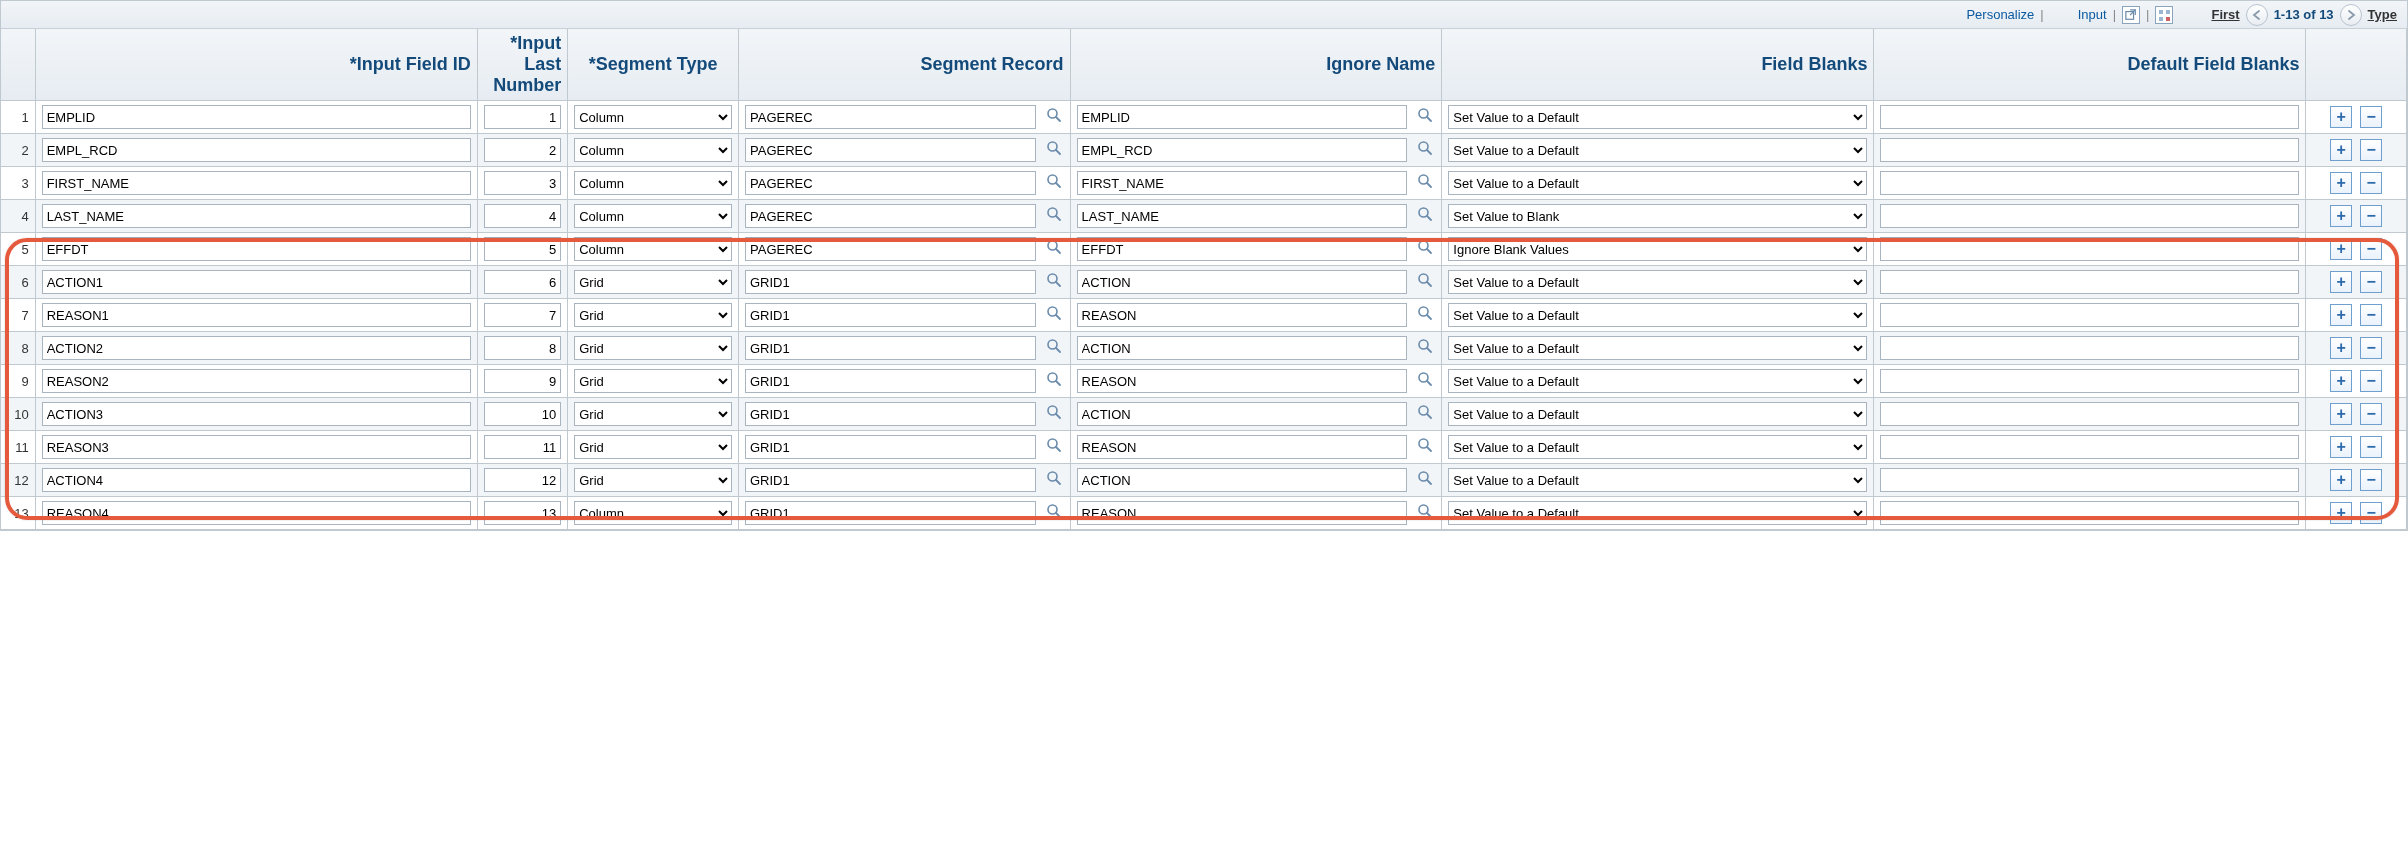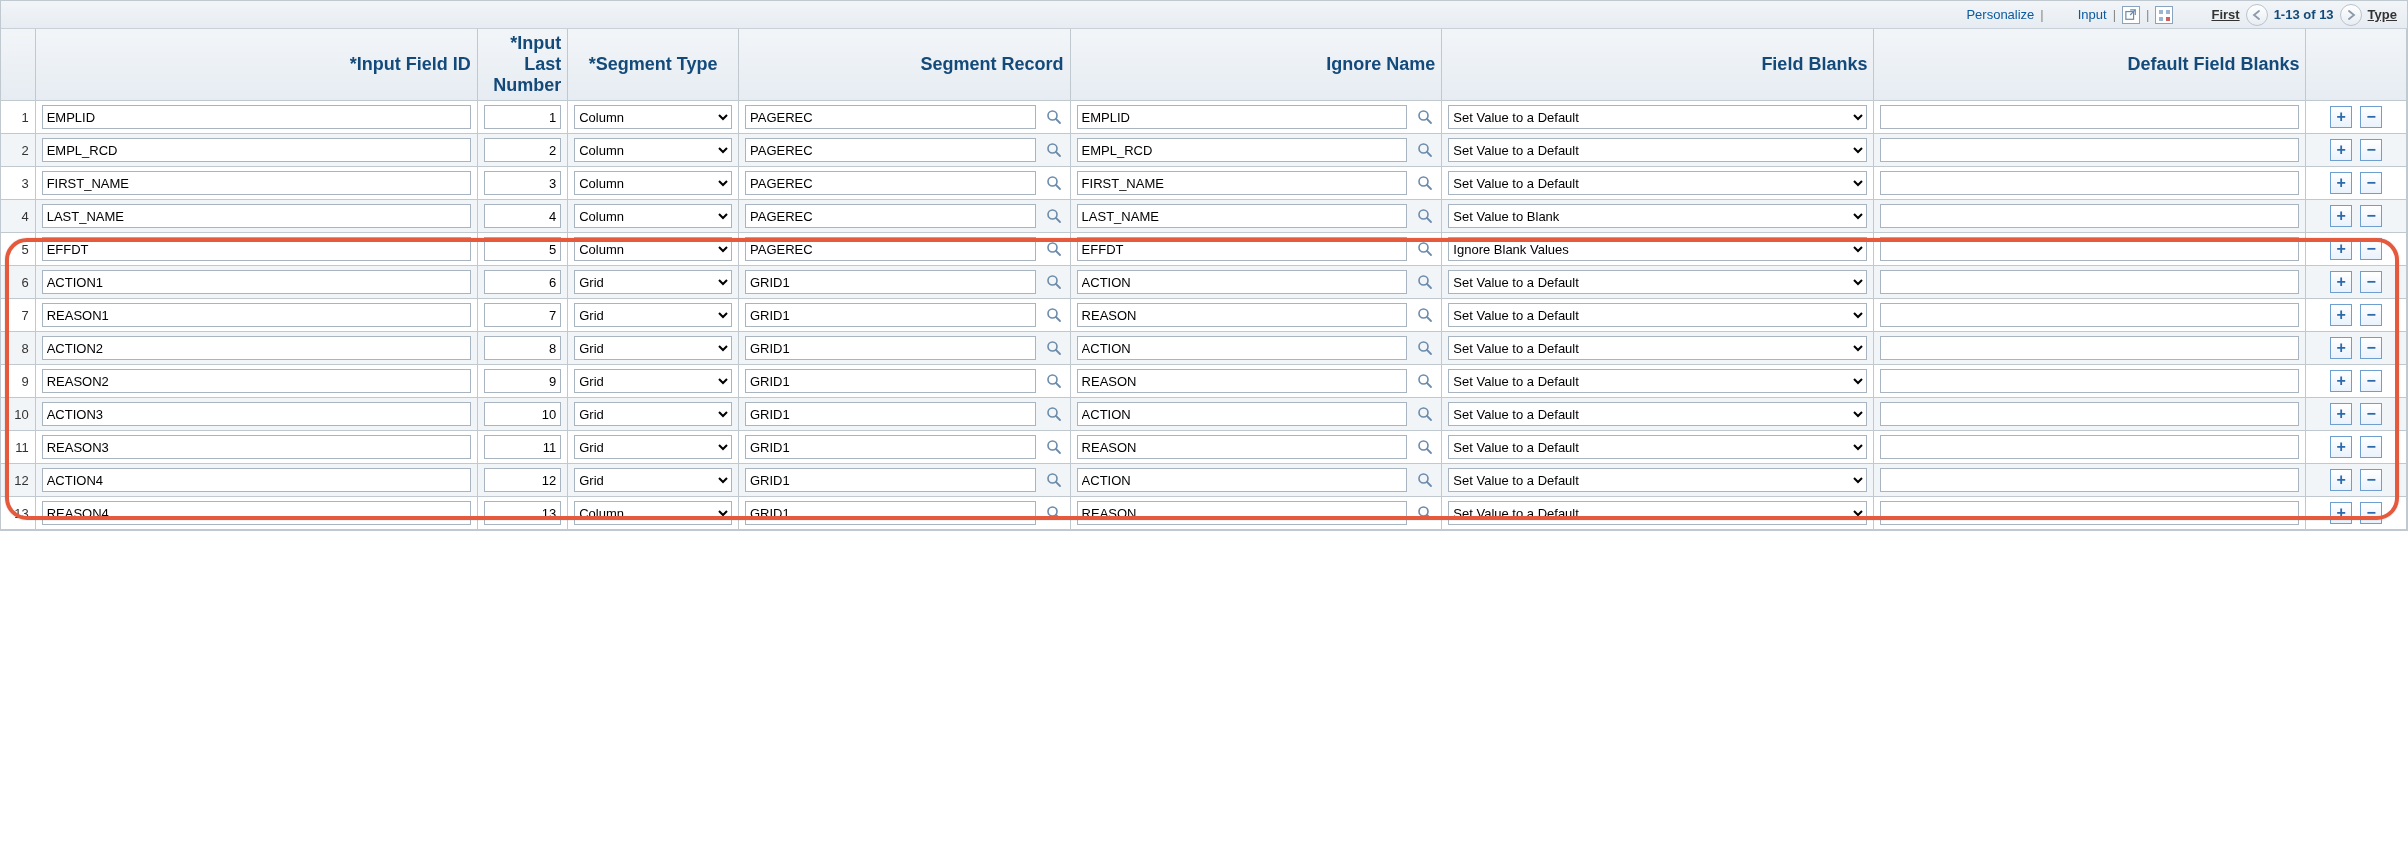--- a/index.html
+++ b/index.html
@@ -66,21 +66,21 @@
     height: 56px;
     font-size: 18px;
   }
   table.grid th.rownumhdr, table.grid td.rownum {
     text-align: right; color:#333; background:#fff;
   }
   table.grid th.rownumhdr { background:linear-gradient(#f2f5f8,#e6ecf2); }
   table.grid tr:nth-child(odd) td { background:#ffffff; }
   table.grid tr:nth-child(even) td { background:#f2f5f8; }
 
-  .cellflex { display:flex; align-items:center; gap:8px; }
+  .cellflex { display:flex; align-items:flex-start; gap:8px; }
   input[type="text"] {
     width: 100%;
     height: 24px;
     border: 1px solid #a8b4c0;
     padding: 2px 4px;
     font-family: inherit;
     font-size: 13px;
     background:#fff;
   }
   input.num { text-align: right; }

